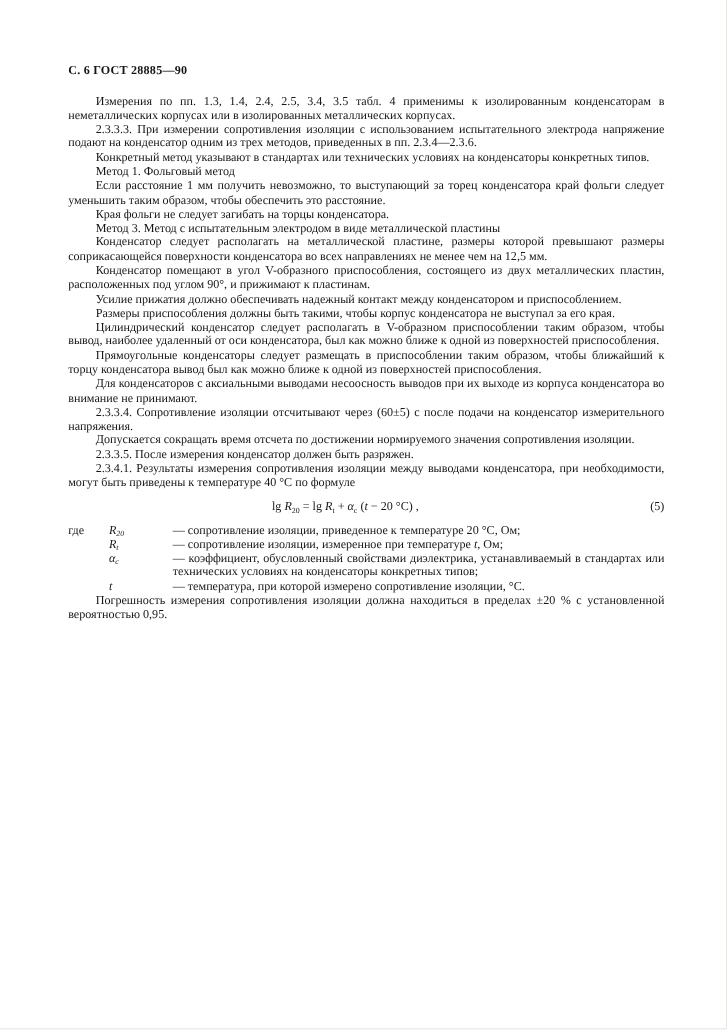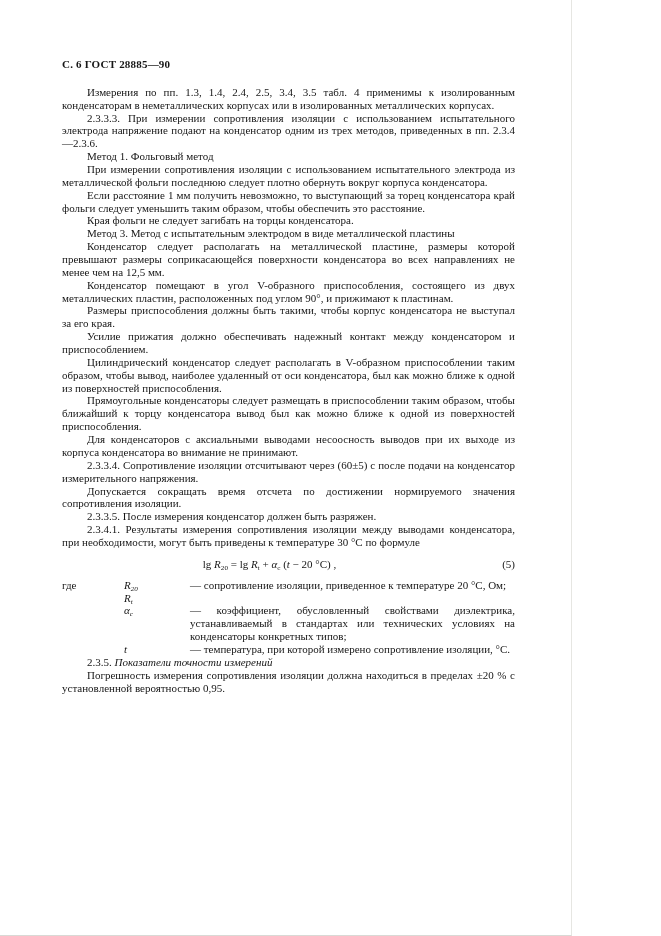--- a/index.html
+++ b/index.html
@@ -1,83 +1,83 @@
 <!DOCTYPE html>
 <html><head>
 <meta charset="utf-8">
 <style>
   html,body{margin:0;padding:0;background:#ffffff;}
   .page{
-    width:572px;height:936px;box-sizing:border-box;
+    width:661px;height:936px;box-sizing:border-box;
     padding:58px 56px 20px 62px;
     background:#ffffff;
     border-right:1px solid #e6e6e2;border-bottom:1px solid #d9d9d5;
     font-family:"Liberation Serif","DejaVu Serif",serif;
     font-size:11px;line-height:1.17;color:#161616;
     overflow:hidden;position:relative;
   }
   .header{font-weight:700;font-size:11px;margin:0 0 15px 0;letter-spacing:.2px;}
   .para{margin:0;text-indent:25px;text-align:justify;}
   .para.heading{font-weight:400;}
   i{font-style:italic;}
   sub{font-size:.65em;line-height:0;vertical-align:-0.28em;}
   .formula-row{display:flex;align-items:center;padding:9px 0 8px 0;}
   .formula-eq{flex:1;text-align:center;text-indent:0;}
   .formula-num{flex:0 0 38px;text-align:right;}
   .deflist{margin:0;}
-  .defrow{display:flex;align-items:flex-start;gap:36px;}
+  .defrow{display:flex;align-items:flex-start;}
   .deflead{flex:0 0 26px;}
-  .defterm{flex:0 0 30px;font-style:italic;}
-  .defdesc{flex:1;text-align:justify;}
+  .defterm{flex:0 0 30px;font-style:italic;margin-left:11px;}
+  .defdesc{flex:1;text-align:justify;margin-left:28px;}
 </style>
 </head>
 <body>
 
 <div class="page">
   <div class="header">С. 6 ГОСТ 28885—90</div>
   <div class="doc">
       <p class="para body">Измерения по пп. 1.3, 1.4, 2.4, 2.5, 3.4, 3.5 табл. 4 применимы к изолированным конденсаторам в неметаллических корпусах или в изолированных металлических корпусах.</p>
       <p class="para body">2.3.3.3. При измерении сопротивления изоляции с использованием испытательного электрода напряжение подают на конденсатор одним из трех методов, приведенных в пп. 2.3.4—2.3.6.</p>
+      <p class="para body">Конкретный  метод  указывают  в стандартах или технических условиях на конденсаторы конкретных типов.</p>
       <p class="para heading">Метод 1. Фольговый метод</p>
-      <p class="para body">При измерении сопротивления изоляции с использованием испытательного электрода из металлической фольги последнюю следует плотно обернуть вокруг корпуса конденсатора.</p>
       <p class="para body">Если расстояние 1 мм получить невозможно, то выступающий за торец конденсатора край фольги следует уменьшить таким образом, чтобы обеспечить это расстояние.</p>
       <p class="para body">Края фольги не следует загибать на торцы конденсатора.</p>
       <p class="para heading">Метод 3. Метод с испытательным электродом в виде металлической пластины</p>
       <p class="para body">Конденсатор следует располагать на металлической пластине,  размеры которой превышают размеры  соприкасающейся  поверхности конденсатора во всех направлениях не менее чем на 12,5 мм.</p>
       <p class="para body">Конденсатор помещают в угол V-образного приспособления, состоящего из двух металлических пластин, расположенных под углом 90°, и прижимают к пластинам.</p>
+      <p class="para body">Усилие прижатия должно обеспечивать надежный контакт между конденсатором и приспособлением.</p>
       <p class="para body">Размеры приспособления должны быть такими, чтобы корпус конденсатора не выступал за его края.</p>
-      <p class="para body">Усилие прижатия должно обеспечивать надежный контакт между конденсатором и приспособлением.</p>
       <p class="para body">Цилиндрический конденсатор следует располагать в V-образном приспособлении таким образом, чтобы вывод, наиболее удаленный от оси конденсатора, был как можно ближе к одной из поверхностей приспособления.</p>
       <p class="para body">Прямоугольные конденсаторы следует размещать в приспособлении таким образом, чтобы ближайший к торцу конденсатора вывод был как можно ближе к одной из поверхностей приспособления.</p>
       <p class="para body">Для конденсаторов с аксиальными выводами несоосность выводов при их выходе из корпуса конденсатора во внимание не принимают.</p>
       <p class="para body">2.3.3.4. Сопротивление изоляции отсчитывают через (60±5) с после подачи на конденсатор измерительного напряжения.</p>
       <p class="para body">Допускается сокращать время отсчета по достижении нормируемого значения сопротивления изоляции.</p>
       <p class="para body">2.3.3.5. После измерения конденсатор должен быть разряжен.</p>
-      <p class="para body">2.3.4.1. Результаты измерения сопротивления изоляции между выводами конденсатора, при необходимости, могут быть приведены к температуре 30 °С по формуле</p>
+      <p class="para body">2.3.4.1. Результаты измерения сопротивления изоляции между выводами конденсатора, при необходимости, могут быть приведены к температуре 40 °С по формуле</p>
       <div class="formula-row">
         <div class="formula-eq">lg <i>R</i><sub>20</sub> = lg <i>R</i><sub>t</sub> + <i>α</i><sub>с</sub> (<i>t</i> − 20 °С) ,</div>
         <div class="formula-num">(5)</div>
       </div>
       <div class="deflist">
         <div class="defrow">
           <span class="deflead">где</span>
           <span class="defterm">R<sub>20</sub></span>
           <span class="defdesc">—  сопротивление изоляции, приведенное к температуре 20 °С, Ом;</span>
         </div>
         <div class="defrow">
           <span class="deflead"></span>
           <span class="defterm">R<sub>t</sub></span>
+          <span class="defdesc">—  сопротивление изоляции, измеренное при температуре <i>t</i>, Ом;</span>
         </div>
         <div class="defrow">
           <span class="deflead"></span>
           <span class="defterm">α<sub>с</sub></span>
           <span class="defdesc">—  коэффициент, обусловленный свойствами диэлектрика, устанавливаемый  в  стандартах или технических условиях на конденсаторы конкретных типов;</span>
         </div>
         <div class="defrow">
           <span class="deflead"></span>
           <span class="defterm">t</span>
           <span class="defdesc">—  температура, при которой измерено сопротивление изоляции, °С.</span>
         </div>
       </div>
-      <p class="para body">2.3.5. <i>Показатели точности измерений</i></p>
       <p class="para body">Погрешность измерения сопротивления изоляции должна находиться в пределах ±20 % с установленной вероятностью 0,95.</p>
     </div>
 </div>
 
 </body></html>

